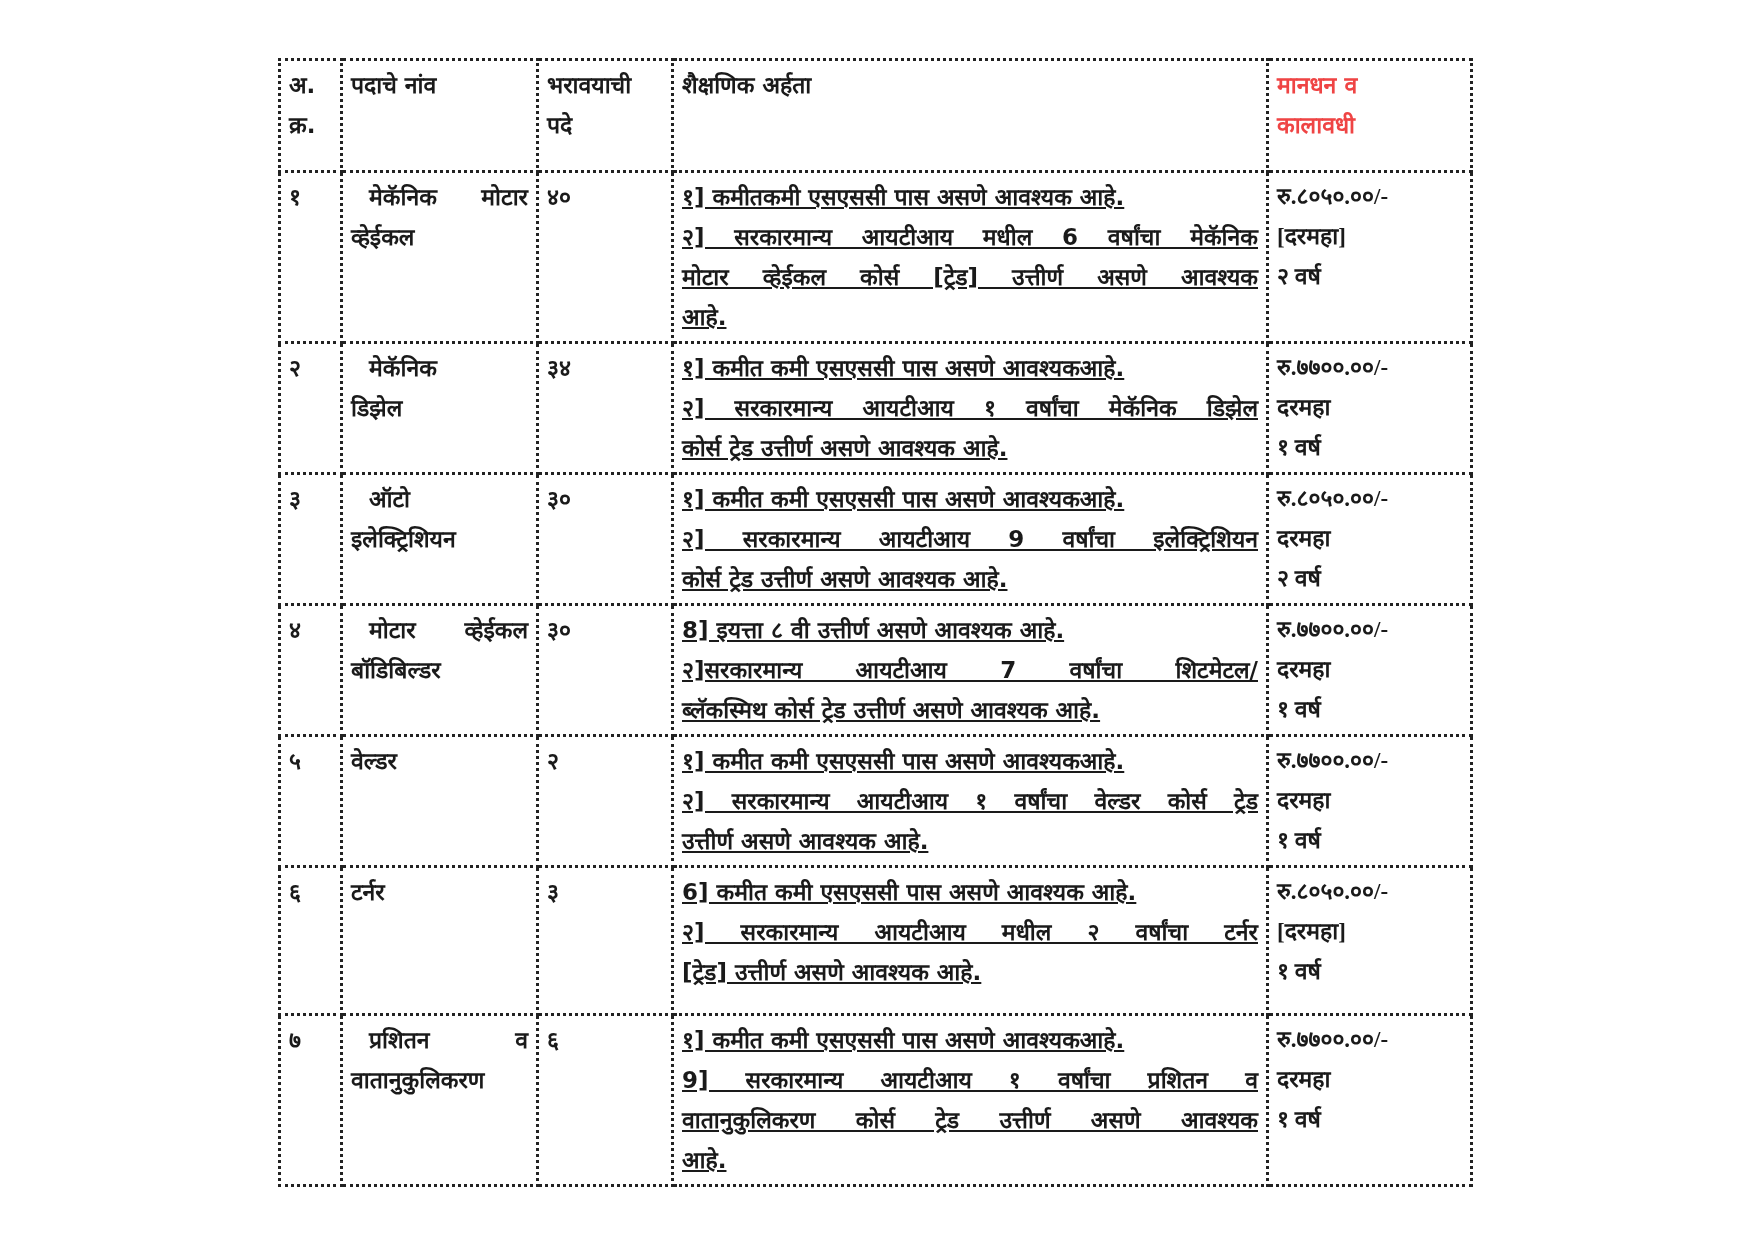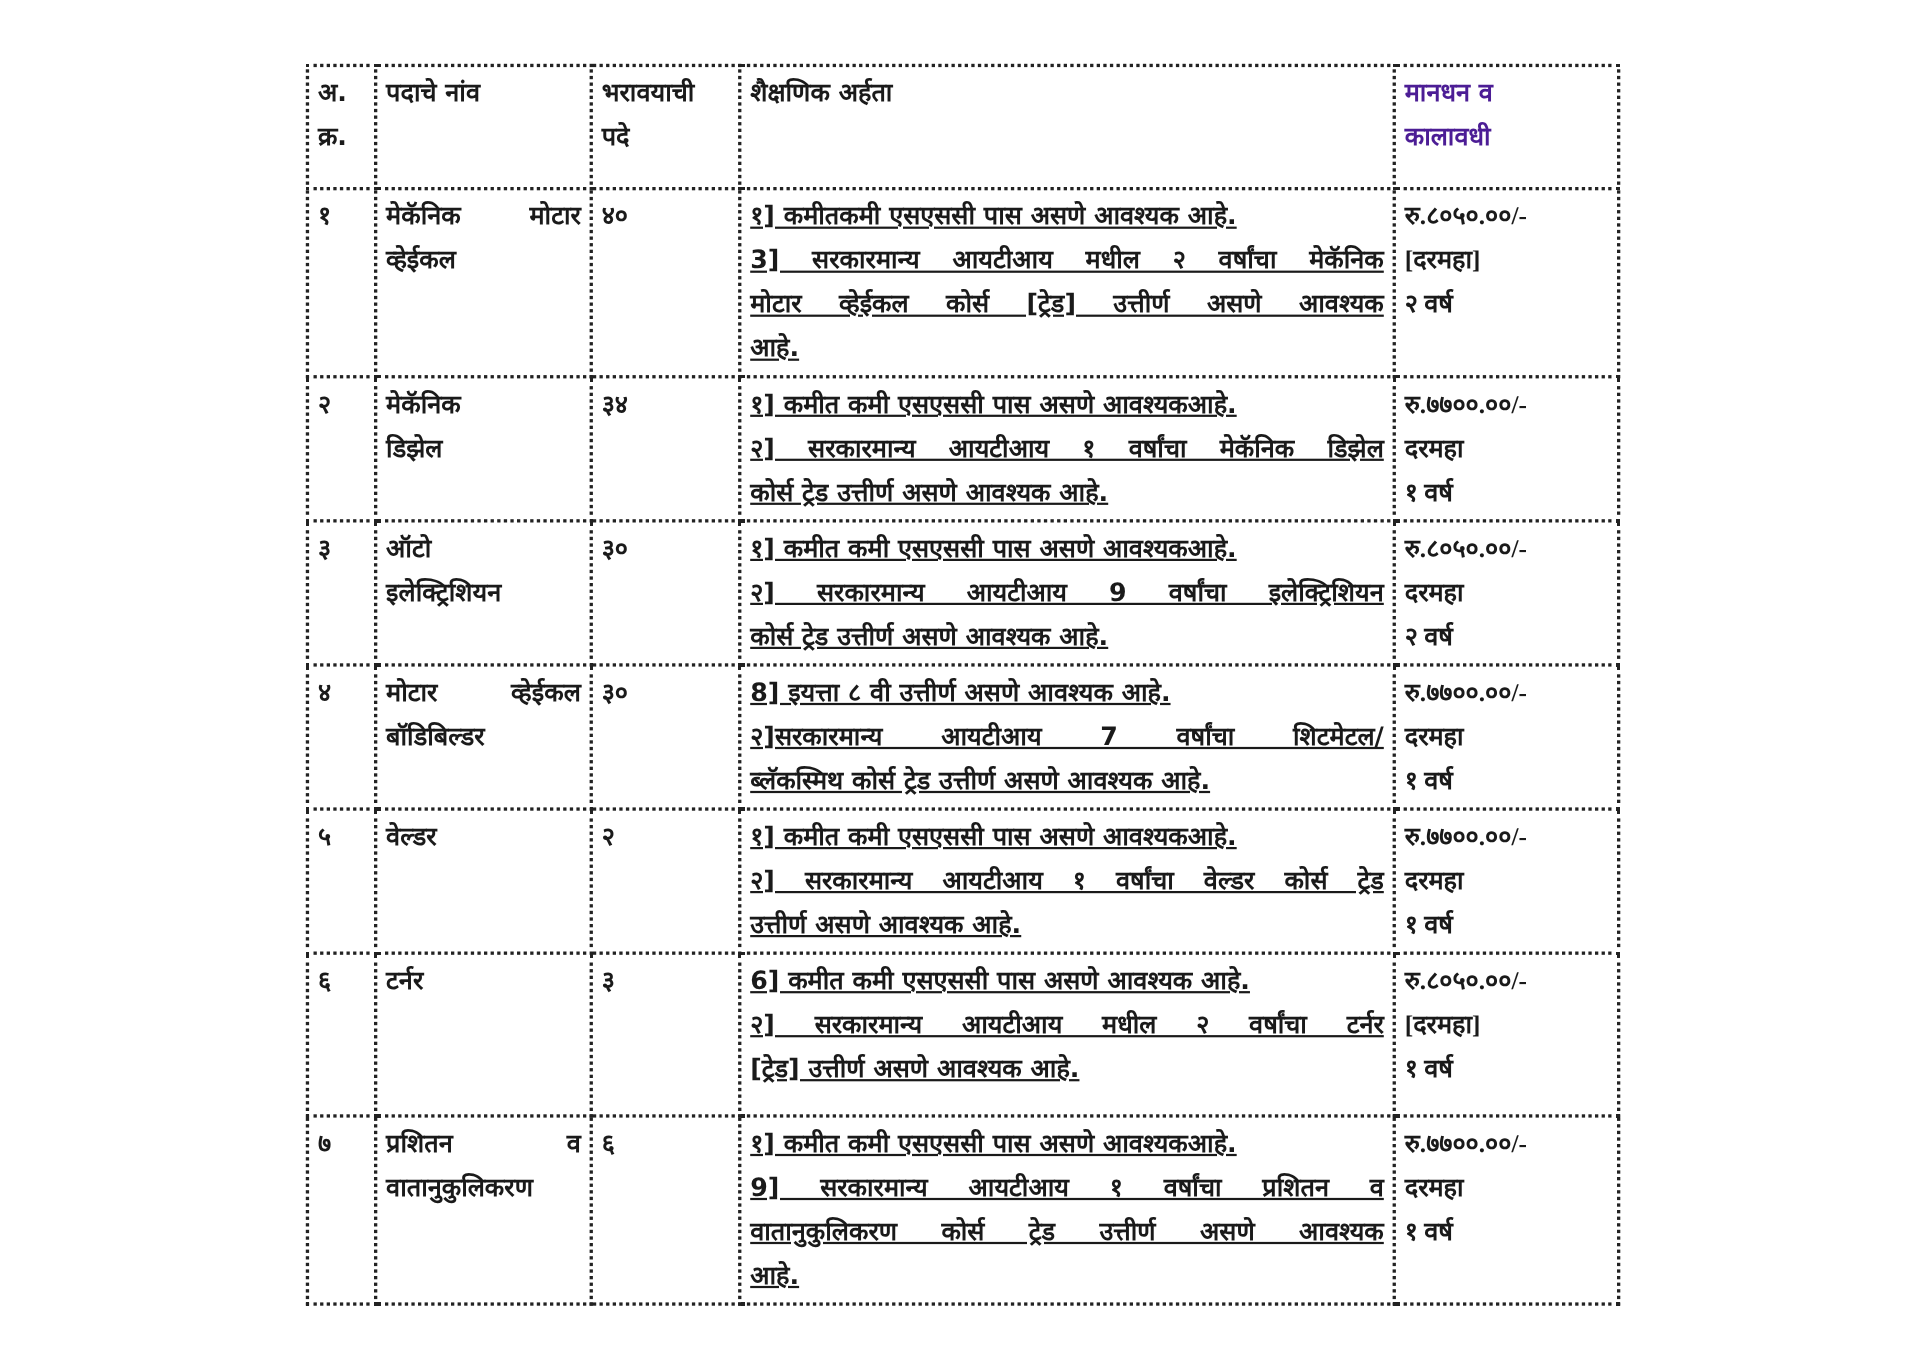--- a/index.html
+++ b/index.html
@@ -21,23 +21,23 @@
   col.c-sr { width: 62px; }
   col.c-name { width: 196px; }
   col.c-posts { width: 135px; }
   col.c-qual { width: 595px; }
   col.c-stip { width: 204px; }
   .center { text-align: right; }
   .qual-line { display: block; text-align: justify; text-align-last: justify; text-decoration: underline; }
   .qual-line.last { text-align-last: left; }
   .stip-line { display: block; font-family: Liberation Serif, serif; }
   .name-line { display: block; }
-  .name-line.just { text-align: justify; text-align-last: justify; }
+  .name-line.just { text-align: justify; text-align-last: justify; margin-left: 18px; }
   .hdr-h { height: 112px; }
-  .smudge { color: #4c1d95; }
+  .smudge { color: #ef4444; }
 </style>
 </head>
 <body>
 
 <div class="page">
   <table class="recruit">
     <colgroup>
       <col class="c-sr">
         <col class="c-name">
         <col class="c-posts">
@@ -65,21 +65,21 @@
     <tbody id="rows">
         <tr style="height: 150px;">
     <td><span>१</span></td>
     <td>
             <span class="name-line just">मेकॅनिक मोटार</span>
             <span class="name-line">व्हेईकल</span>
           </td>
     <td class="center"><span>४०</span></td>
     <td>
             <span class="qual-line last">१] कमीतकमी एसएससी पास असणे आवश्यक आहे.</span>
-            <span class="qual-line">3] सरकारमान्य आयटीआय मधील २ वर्षांचा मेकॅनिक</span>
+            <span class="qual-line">२] सरकारमान्य आयटीआय मधील 6 वर्षांचा मेकॅनिक</span>
             <span class="qual-line">मोटार व्हेईकल कोर्स [ट्रेड] उत्तीर्ण असणे आवश्यक</span>
             <span class="qual-line last">आहे.</span>
           </td>
     <td>
             <span class="stip-line">रु.८०५०.००/-</span>
             <span class="stip-line">[दरमहा]</span>
             <span class="stip-line">२ वर्ष</span>
           </td>
   </tr>
         <tr style="height: 118px;">

